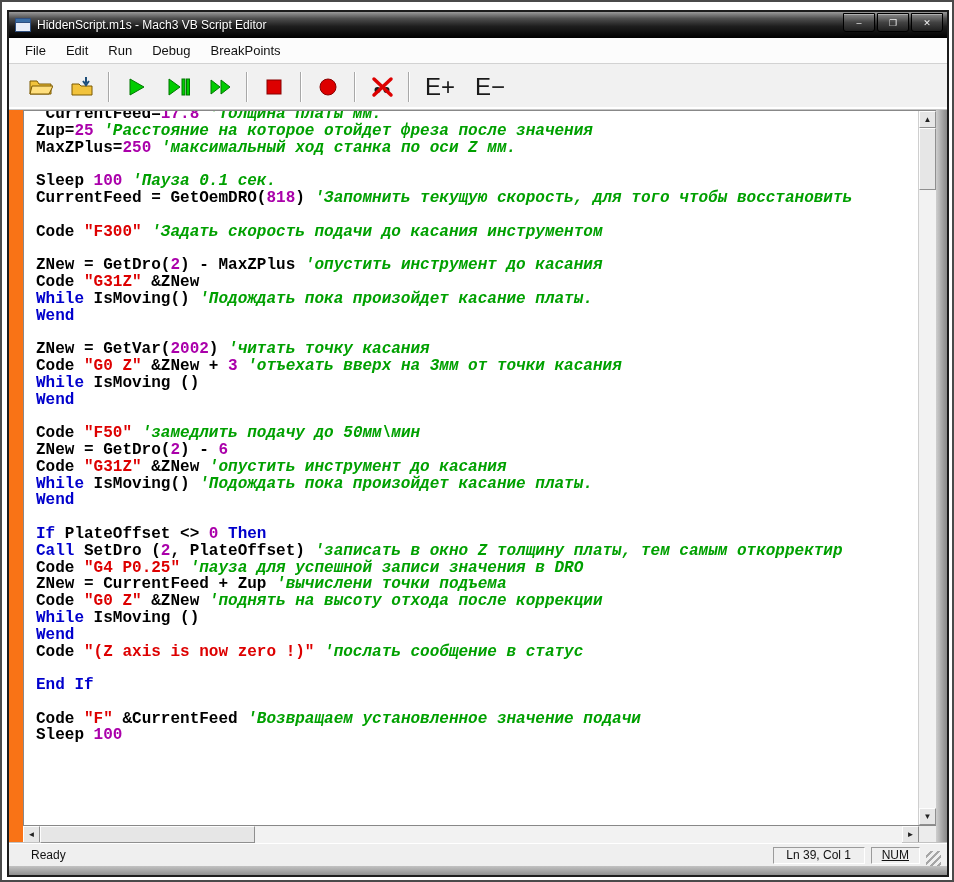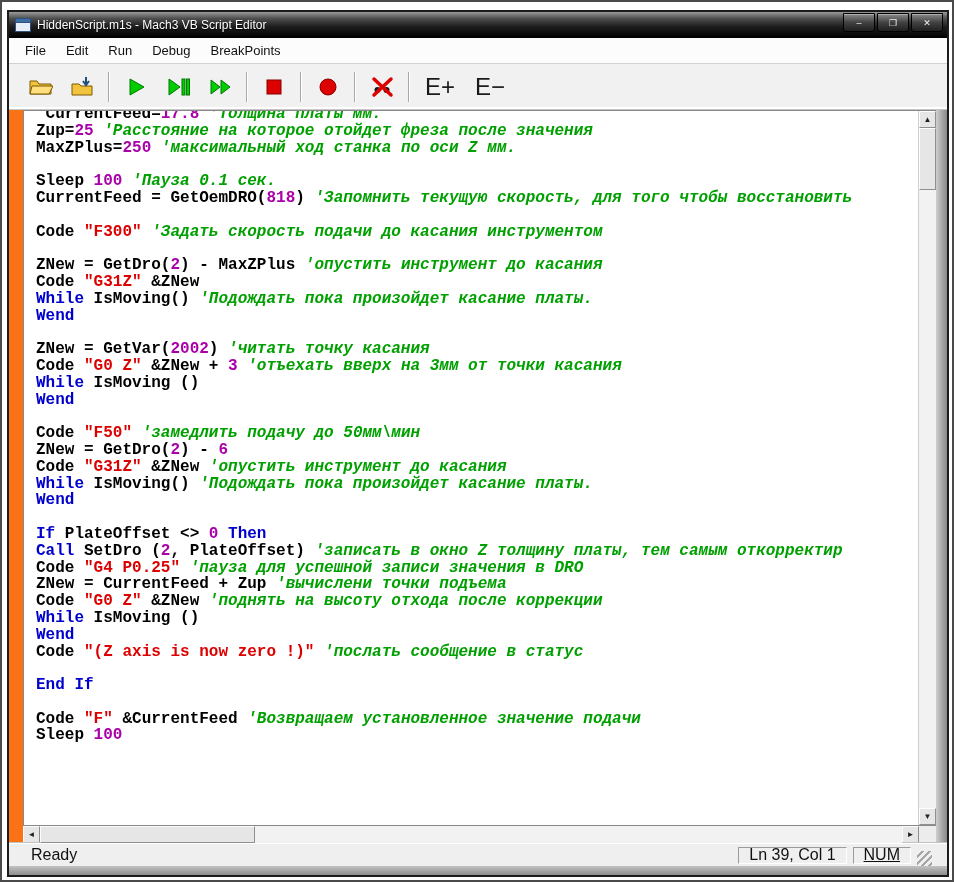--- a/index.html
+++ b/index.html
@@ -48,21 +48,21 @@
   .right-frame{flex:0 0 11px;background:linear-gradient(90deg,#cfcfcf,#9c9c9c 70%,#8a8a8a);}
 
   .hscroll-row{flex:0 0 17px;display:flex;padding-left:14px;}
   .hscroll{flex:1;display:flex;background:#f2f2f2;}
   .htrack{flex:1;position:relative;background:#f2f2f2;}
   .hthumb{position:absolute;left:0;top:0;bottom:0;width:215px;}
   .corner{flex:0 0 17px;background:#ececec;}
 
   
   .statusbar{flex:0 0 22px;background:#efefef;border-top:1px solid #fff;box-shadow:0 -1px 0 #c2c2c2;
-    display:flex;align-items:center;gap:6px;padding:0 15px 0 22px;font-size:16px;color:#111;}
+    display:flex;align-items:center;gap:6px;padding:0 6px 0 22px;font-size:12px;color:#111;}
   .status-ready{flex:1;}
   .status-panel{height:17px;border:1px solid;border-color:#9b9b9b #fff #fff #9b9b9b;display:flex;
     align-items:center;padding:0 10px;background:#efefef;box-sizing:border-box;}
   .pos-panel{min-width:92px;justify-content:center;}
   .num-panel{min-width:46px;justify-content:center;text-decoration:underline;}
   .resize-grip{width:15px;height:15px;align-self:flex-end;
     background:repeating-linear-gradient(135deg,transparent 0 3px,#a6a6a6 3px 5px);}
   .bottom-frame{flex:0 0 9px;background:linear-gradient(180deg,#c2c2c2,#8e8e8e);}
 </style>
 <style>.tk-p{color:#000000}.tk-k{color:#0000CC}.tk-s{color:#DD0000}.tk-c{color:#00A000}.tk-n{color:#AA00AA}</style></head>

